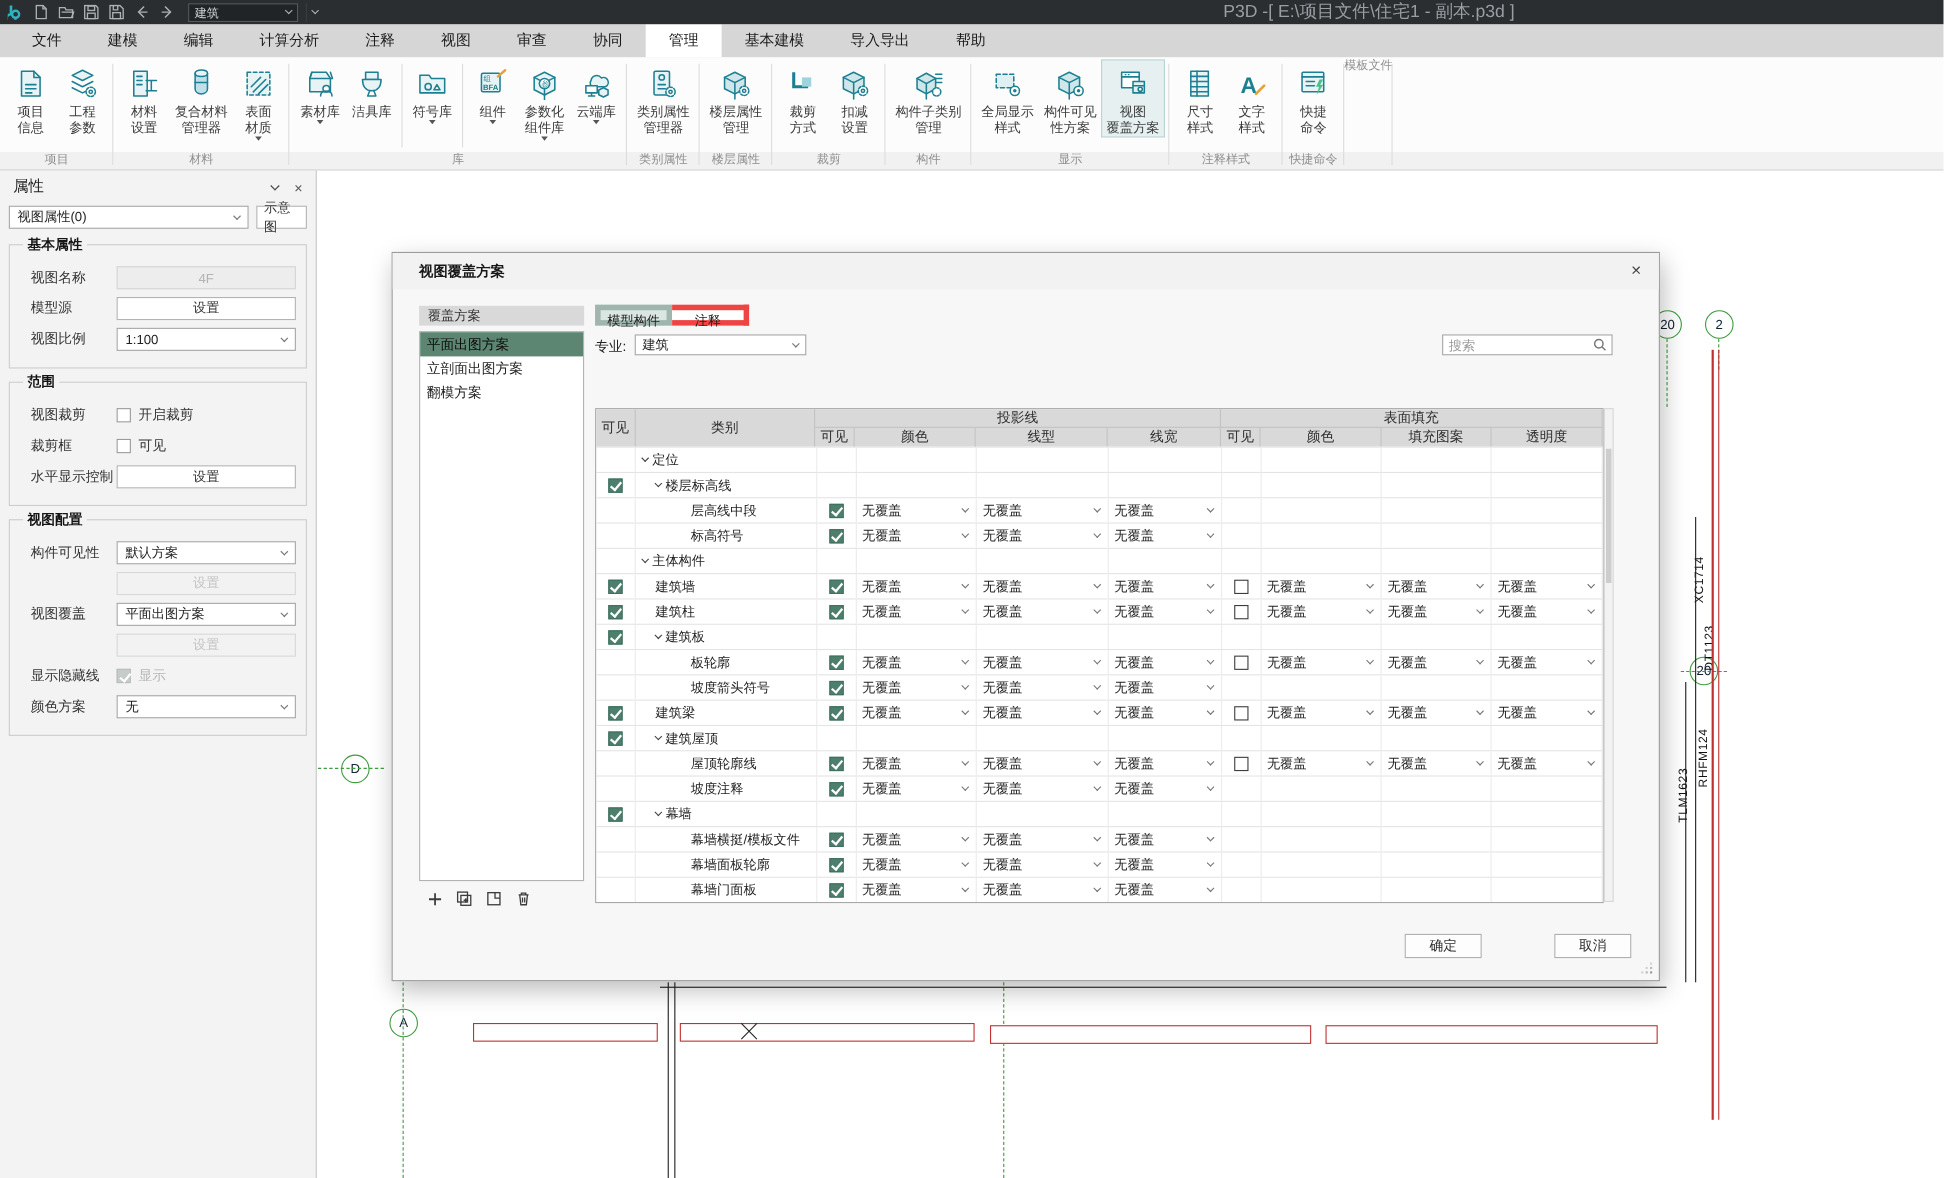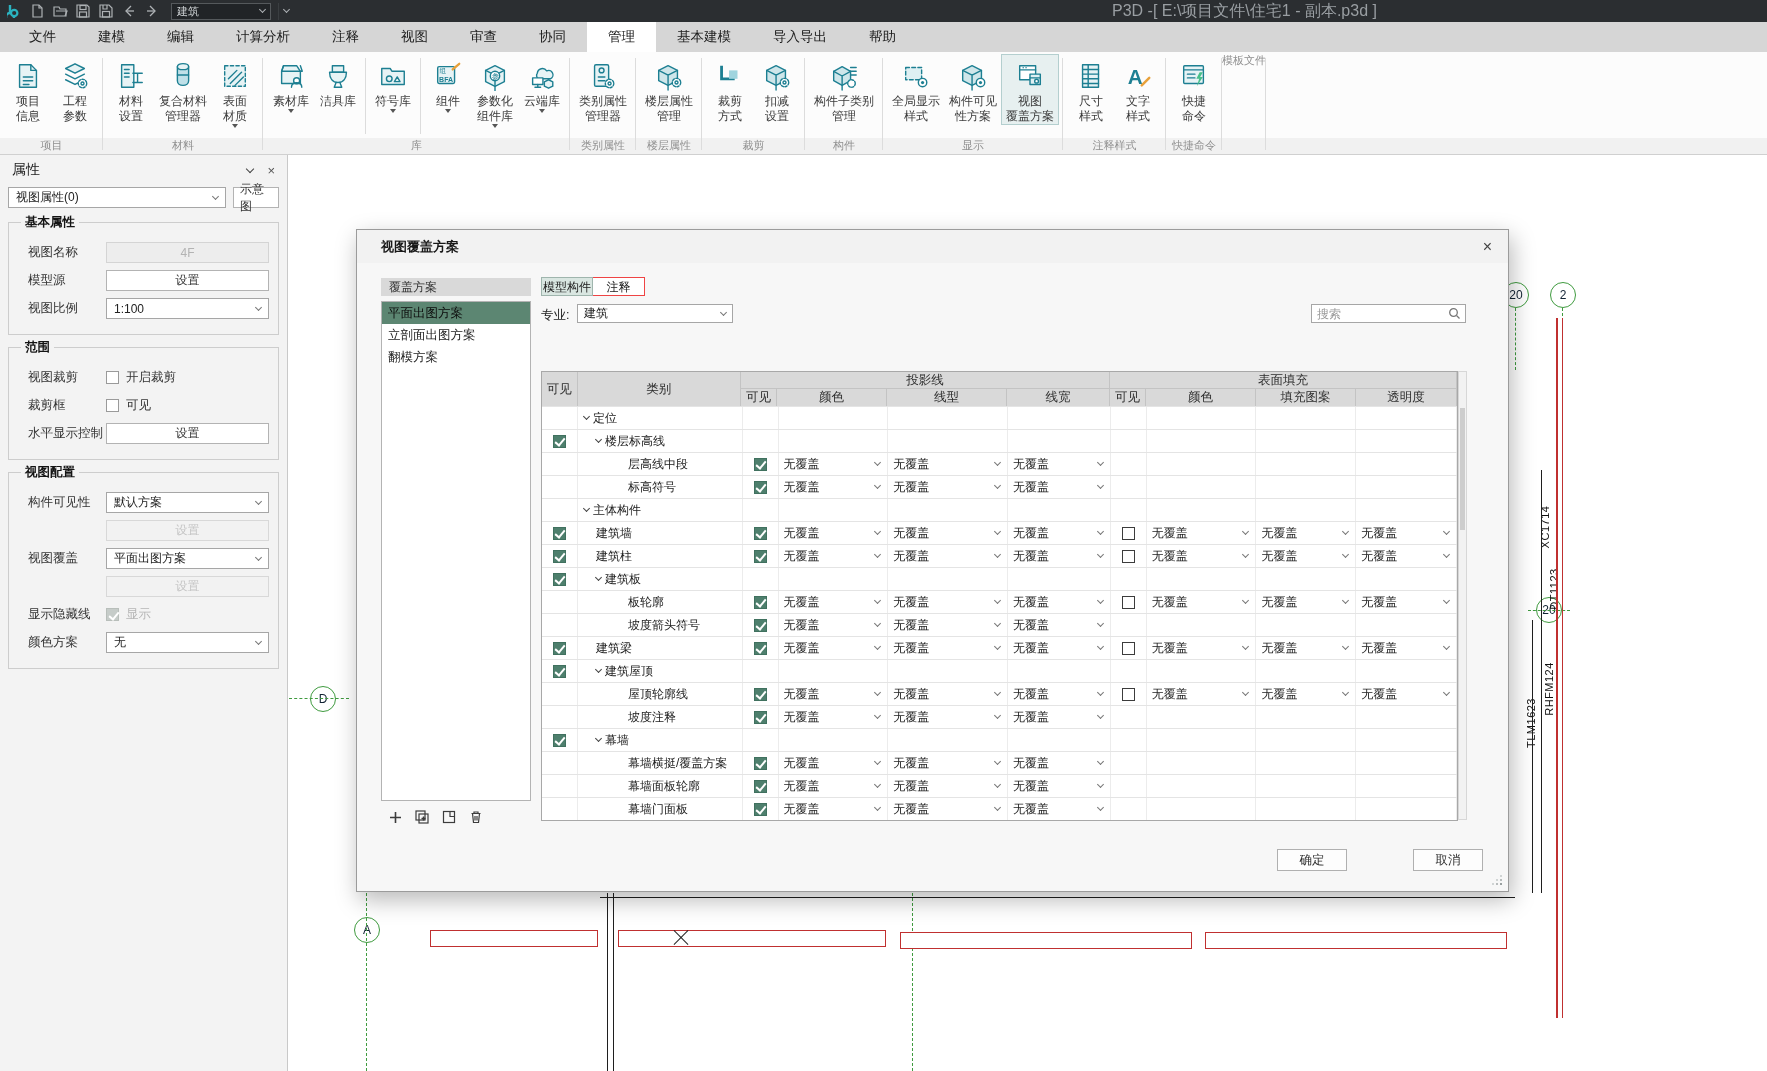--- a/index.html
+++ b/index.html
@@ -91,21 +91,21 @@
   .dlg-title{font-weight:bold;font-size:13px;color:#181818;}
   .dlg-close{margin-left:auto;font-size:16px;color:#444;line-height:16px;}
   .scheme-header{position:absolute;left:24px;top:48px;width:150px;height:18px;background:#d9d9d9;
                  font-size:12px;color:#333;line-height:18px;padding-left:8px;}
   .scheme-list{position:absolute;left:24px;top:71px;width:150px;height:500px;background:#fff;border:1px solid #b3b3b3;}
   .scheme-item{height:22px;line-height:22px;font-size:12.5px;color:#222;padding-left:6px;}
   .scheme-item.selected{background:#5c8672;color:#0c0c0c;}
   .scheme-tools{position:absolute;left:30px;top:579px;display:flex;gap:11px;align-items:center;}
   .tool-ic{width:16px;height:16px;display:flex;align-items:center;justify-content:center;}
   .tabs{position:absolute;left:184px;top:47px;display:flex;}
-  .tab{width:52px;height:19px;line-height:18px;text-align:center;font-size:12px;border:1px solid #ef4444;background:#fff;color:#222;}
+  .tab{width:70px;height:19px;line-height:18px;text-align:center;font-size:12px;border:5px solid #ef4444;background:#fff;color:#222;}
   .tab.active{background:#d9e6e1;border-color:#9fb5ad;}
   .tab + .tab{border-left:none;}
   .disc-label{position:absolute;left:184px;top:77px;font-size:12.5px;color:#222;}
   .disc-select{position:absolute;left:220px;top:74px;width:156px;height:19px;background:#fff;border:1px solid #a6a6a6;
                display:flex;align-items:center;justify-content:space-between;font-size:12px;padding:0 6px;color:#222;}
   .search-wrap{position:absolute;left:954px;top:74px;width:155px;height:19px;background:#fff;border:1px solid #a6a6a6;
                display:flex;align-items:center;}
   .search-wrap input{border:none;outline:none;flex:1;font-size:12px;padding:0 5px;background:transparent;
                      font-family:"Liberation Sans","DejaVu Sans",sans-serif;color:#333;min-width:0;}
   .search-wrap input::placeholder{color:#9a9a9a;}
@@ -1153,21 +1153,21 @@
           <div class="td" style="width: 120px;"></div>
           <div class="td" style="width: 103px;"></div>
           <div class="td" style="width: 36px;"></div>
           <div class="td" style="width: 110px;"></div>
           <div class="td" style="width: 100px;"></div>
           <div class="td" style="width: 101px;"></div>
         </div>
         <div class="trow">
           <div class="td ccenter" style="width: 36px;"></div>
           <div class="td cat" style="width: 165px; padding-left: 50px;">
-            <span class="catlab">幕墙横挺/覆盖方案</span>
+            <span class="catlab">幕墙横挺/模板文件</span>
           </div>
           <div class="td ccenter" style="width: 36px;">
             <span class="cb checked"></span>
           </div>
           <div class="td dd" style="width: 110px;">
             <span class="ddt">无覆盖</span>
             <span class="chev small"></span>
           </div>
           <div class="td dd" style="width: 120px;">
             <span class="ddt">无覆盖</span>

